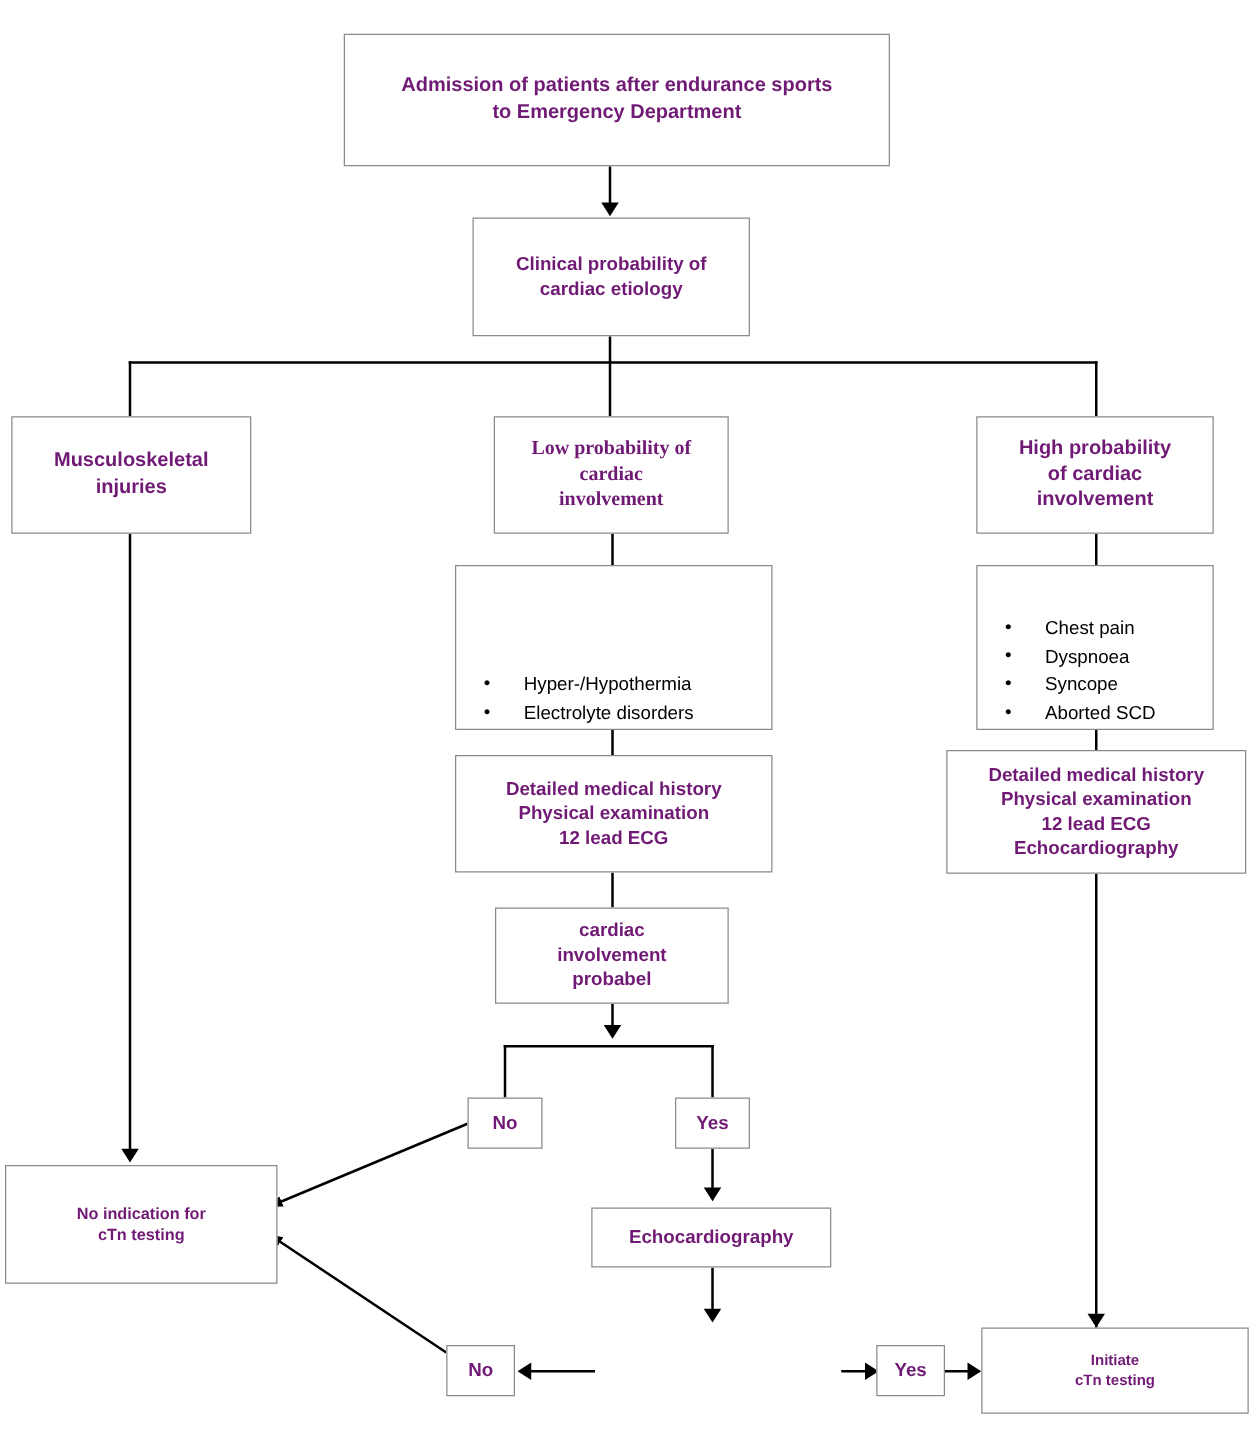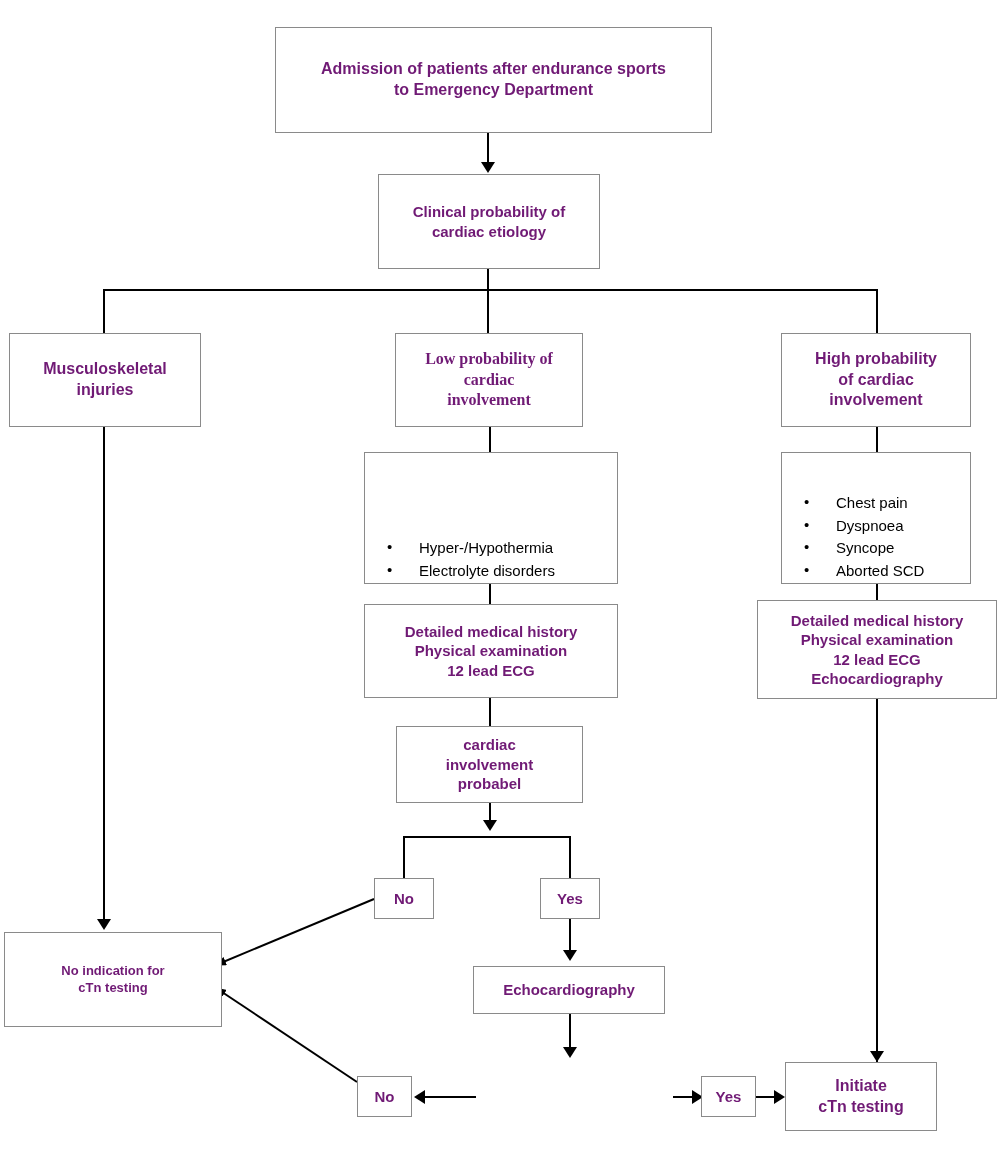--- a/index.html
+++ b/index.html
@@ -251,18 +251,18 @@
 
   <div class="node plain" style="left:701px; top:1076px; width:55px; height:41px; font-size:15px;">
     <span class="txt">Yes</span>
   </div>
 
   <div class="node bold" style="left:4px; top:932px; width:218px; height:95px; font-size:13px;">
     <span class="txt">No indication for
 cTn testing</span>
   </div>
 
-  <div class="node bold" style="left:785px; top:1062px; width:152px; height:69px; font-size:16px;">
+  <div class="node bold" style="left:785px; top:1062px; width:214px; height:69px; font-size:12px;">
     <span class="txt">Initiate
 cTn testing</span>
   </div>
 
 </div>
 
 </body></html>

